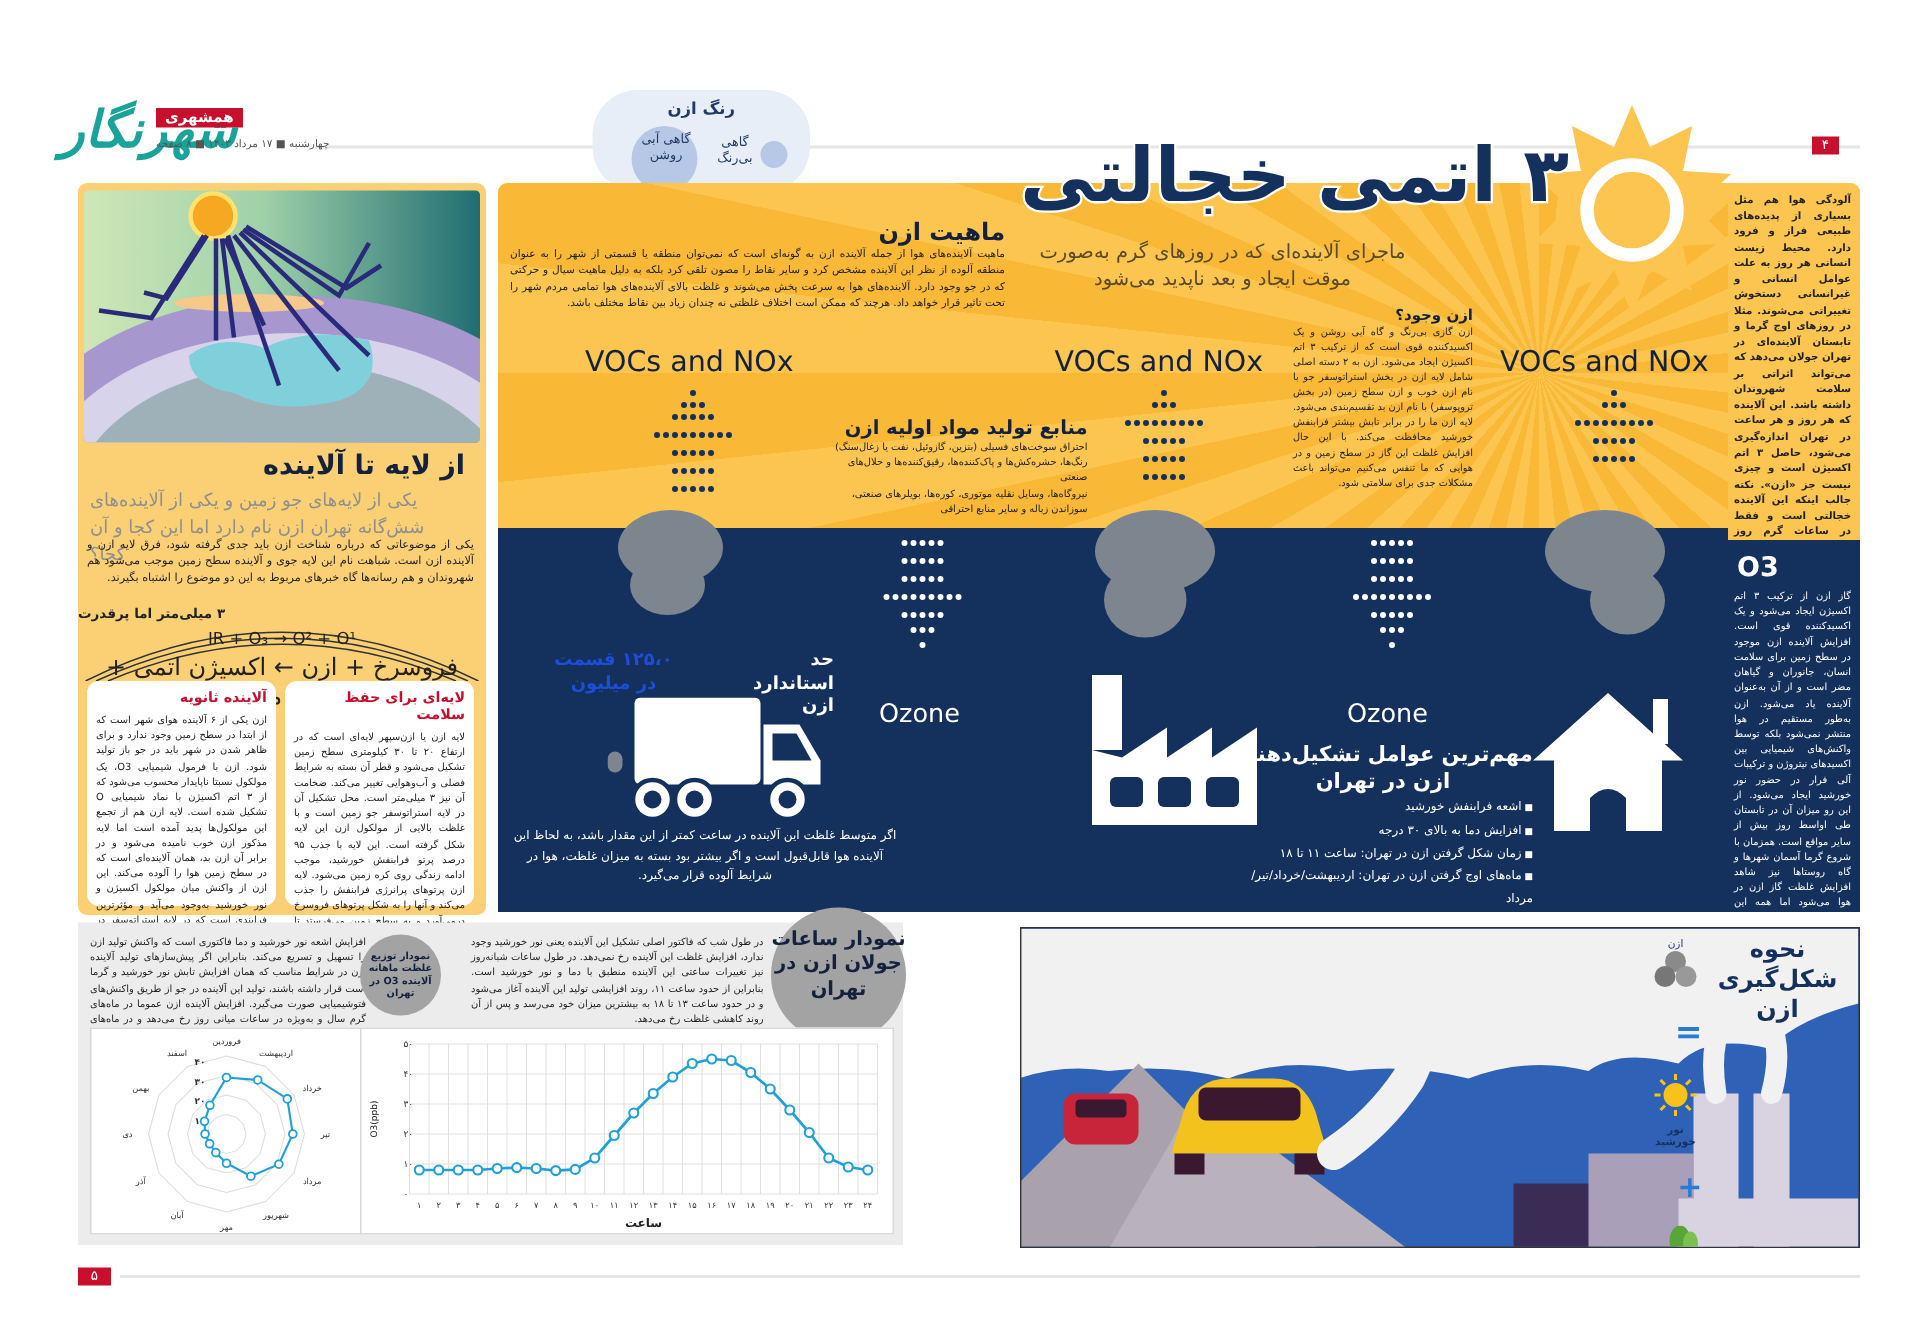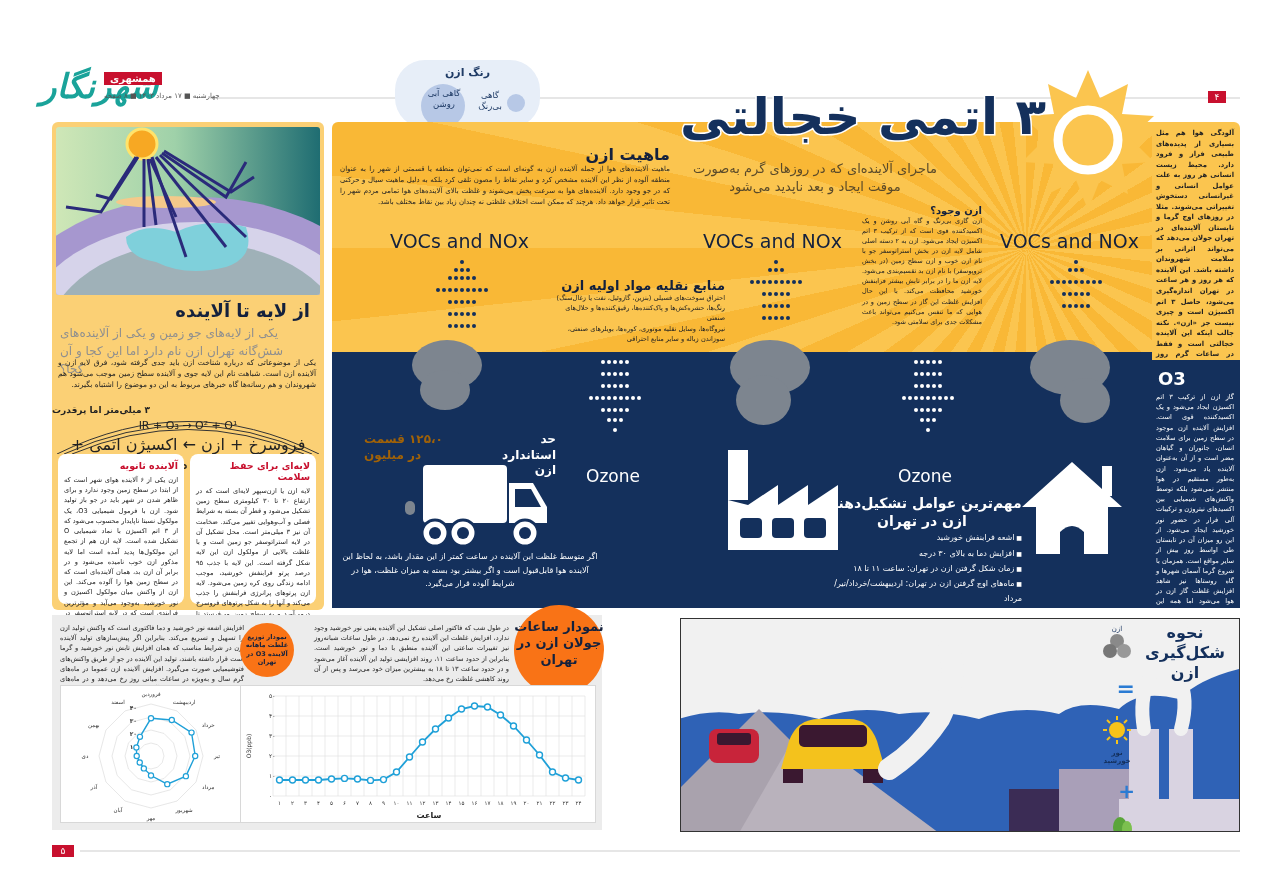--- a/index.html
+++ b/index.html
@@ -43,21 +43,21 @@
 .cloud{position:absolute;background:#7d858f;border-radius:50%}
 .ozone-word{font-size:17px;color:#fff;direction:ltr}
 .blue-p{font-size:8px;line-height:1.7;color:#fff;text-align:center}
 .factors h3{font-size:14px;font-weight:bold;color:#fff;text-align:center;line-height:1.3}
 .factors li{list-style:none;font-size:8px;color:#fff;line-height:1.9;text-align:right}
 .factors li::before{content:"■ ";font-size:6px}
 .o3-title{font-size:18px;font-weight:bold;color:#fff;direction:ltr}
 .o3-p{font-size:6.6px;color:#fff;line-height:1.55;text-align:justify}
 .bottom-left{left:52px;top:615px;width:550px;height:215px;background:#ececec}
 .chart-box{position:absolute;background:#fff;border:1px solid #d8d8d8}
-.badge{position:absolute;border-radius:50%;background:#f97316;color:#14213d;font-weight:bold;text-align:center}
+.badge{position:absolute;border-radius:50%;background:#a3a3a3;color:#14213d;font-weight:bold;text-align:center}
 .bl-p{position:absolute;font-size:6.6px;line-height:1.55;color:#222;text-align:justify}
 .scene{left:680px;top:618px;width:560px;height:214px;background:#2f62b6;border:1px solid #333;overflow:hidden}
 .foot-num{left:52px;top:845px;width:22px;height:12px;background:#c8102e;color:#fff;font-size:9px;text-align:center;line-height:12px}
 </style>
 </head>
 <body>
 
 <div class="rule" style="left:210px;top:97px;width:1030px"></div>
 <div class="abs logo-wrap">
   <span class="logo-script">شهرنگار</span>
@@ -139,21 +139,21 @@
   <div class="sec-h" style="font-size:16px">ماهیت ازن</div>
   <div class="sec-p">ماهیت آلاینده‌های هوا از جمله آلاینده ازن به گونه‌ای است که نمی‌توان منطقه یا قسمتی از شهر را به عنوان منطقه آلوده از نظر این آلاینده مشخص کرد و سایر نقاط را مصون تلقی کرد بلکه به دلیل ماهیت سیال و حرکتی که در جو وجود دارد. آلاینده‌های هوا به سرعت پخش می‌شوند و غلظت بالای آلاینده‌های هوا تمامی مردم شهر را تحت تاثیر قرار خواهد داد. هرچند که ممکن است اختلاف غلظتی نه چندان زیاد بین نقاط مختلف باشد.</div>
 </div>
 
 <div class="abs" style="left:862px;top:205px;width:120px">
   <div class="sec-h" style="font-size:10px">ازن وجود؟</div>
   <div class="sec-p" style="font-size:6.5px">ازن گازی بی‌رنگ و گاه آبی روشن و یک اکسیدکننده قوی است که از ترکیب ۳ اتم اکسیژن ایجاد می‌شود. ازن به ۲ دسته اصلی شامل لایه ازن در بخش استراتوسفر جو با نام ازن خوب و ازن سطح زمین (در بخش تروپوسفر) با نام ازن بد تقسیم‌بندی می‌شود. لایه ازن ما را در برابر تابش بیشتر فرابنفش خورشید محافظت می‌کند. با این حال افزایش غلظت این گاز در سطح زمین و در هوایی که ما تنفس می‌کنیم می‌تواند باعث مشکلات جدی برای سلامتی شود.</div>
 </div>
 
 <div class="abs" style="left:545px;top:278px;width:180px">
-  <div class="sec-h">منابع نقلیه مواد اولیه ازن</div>
+  <div class="sec-h">منابع تولید مواد اولیه ازن</div>
   <div class="sec-p" style="font-size:6.6px;text-align:right">احتراق سوخت‌های فسیلی (بنزین، گازوئیل، نفت یا زغال‌سنگ)</div>
   <div class="sec-p" style="font-size:6.6px;text-align:right">رنگ‌ها، حشره‌کش‌ها و پاک‌کننده‌ها، رقیق‌کننده‌ها و حلال‌های صنعتی</div>
   <div class="sec-p" style="font-size:6.6px;text-align:right">نیروگاه‌ها، وسایل نقلیه موتوری، کوره‌ها، بویلرهای صنعتی، سوزاندن زباله و سایر منابع احتراقی</div>
 </div>
 
 <div class="abs vocs" style="left:390px;top:230px">VOCs and NOx</div>
 <div class="abs vocs" style="left:703px;top:230px">VOCs and NOx</div>
 <div class="abs vocs" style="left:1000px;top:230px">VOCs and NOx</div>
 
 <svg class="dotarrow" style="left:432px;top:258px" viewBox="0 0 60 115">
@@ -362,21 +362,21 @@
   <rect x="76" y="68" width="22" height="20" rx="4" fill="#14305c"></rect>
 </svg>
 
 <svg class="abs" style="left:1022px;top:462px;width:100px;height:92px" viewBox="0 0 100 92">
   <path d="M50 0 L100 45 L86 45 L86 92 L14 92 L14 45 L0 45 Z" fill="#fff"></path>
   <rect x="80" y="4" width="10" height="30" fill="#fff"></rect>
   <path d="M38 92 L38 70 Q50 58 62 70 L62 92Z" fill="#14305c"></path>
 </svg>
 
 <div class="abs" style="left:486px;top:432px;width:70px;color:#fff;font-size:12px;font-weight:bold;line-height:1.3;text-align:right">حد استاندارد ازن</div>
-<div class="abs" style="left:364px;top:432px;width:90px;color:#a16207;font-size:12px;font-weight:bold;line-height:1.3;text-align:left">۱۲۵،۰ قسمت در میلیون</div>
+<div class="abs" style="left:364px;top:432px;width:90px;color:#1d4ed8;font-size:12px;font-weight:bold;line-height:1.3;text-align:center">۱۲۵،۰ قسمت در میلیون</div>
 <div class="abs blue-p" style="left:340px;top:550px;width:260px">اگر متوسط غلظت این آلاینده در ساعت کمتر از این مقدار باشد، به لحاظ این آلاینده هوا قابل‌قبول است و اگر بیشتر بود بسته به میزان غلظت، هوا در شرایط آلوده قرار می‌گیرد.</div>
 
 <div class="abs ozone-word" style="left:586px;top:466px">Ozone</div>
 <div class="abs ozone-word" style="left:898px;top:466px">Ozone</div>
 
 <div class="abs factors" style="left:822px;top:494px;width:200px">
   <h3>مهم‌ترین عوامل تشکیل‌دهنده ازن در تهران</h3>
   <ul>
     <li>اشعه فرابنفش خورشید</li>
     <li>افزایش دما به بالای ۳۰ درجه</li>

